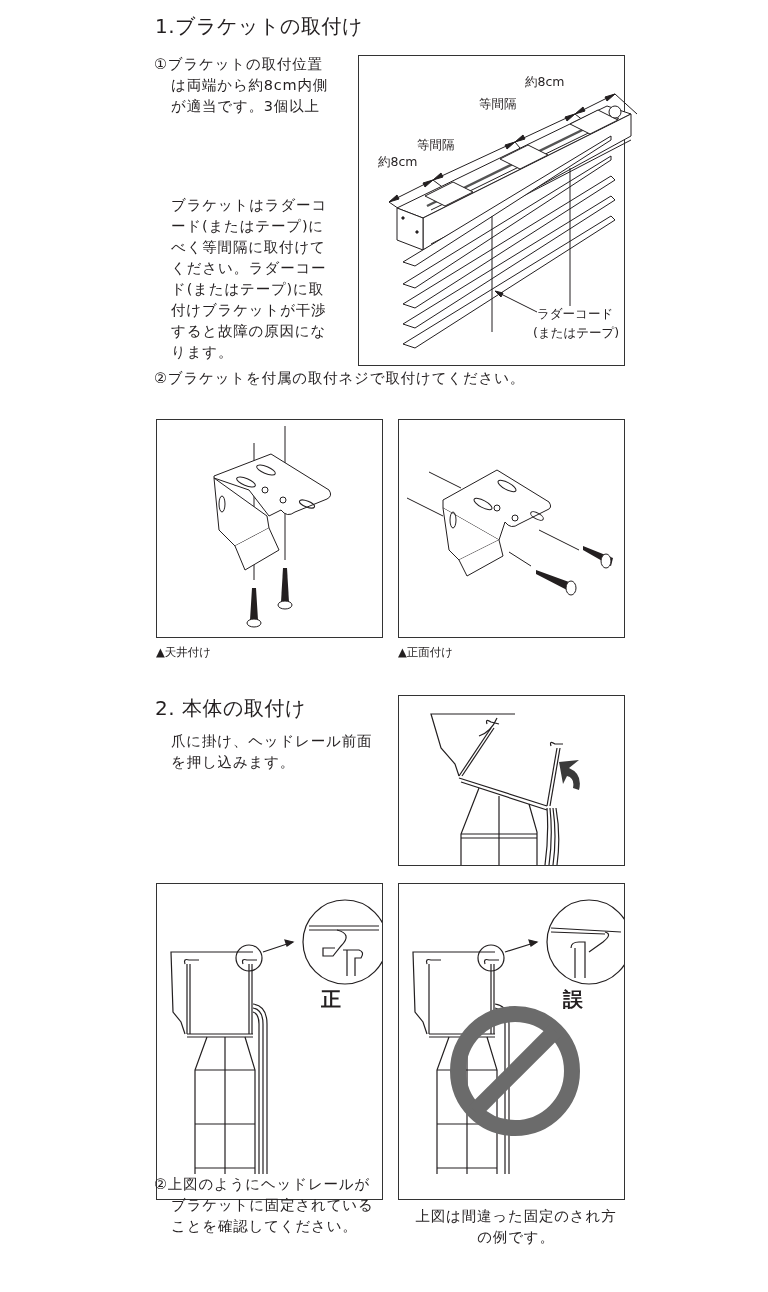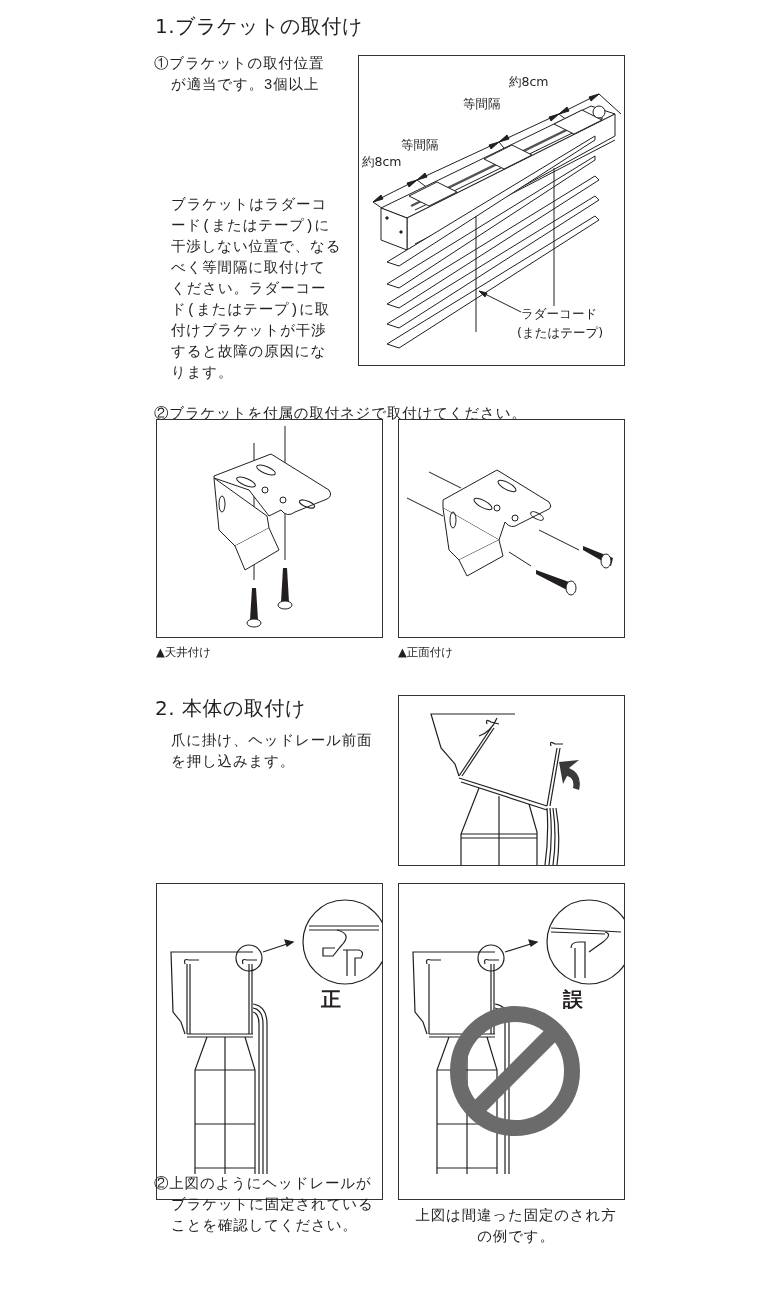--- a/index.html
+++ b/index.html
@@ -2,51 +2,51 @@
 <html><head>
 <meta charset="utf-8">
 <style>
   html, body { margin: 0; padding: 0; background: #ffffff; }
   body {
     width: 768px; height: 1292px; position: relative; overflow: hidden;
     font-family: "DejaVu Sans", "Liberation Sans", sans-serif; color: #231f20;
   }
   .abs { position: absolute; }
   .h1 { font-size: 20px; line-height: 24px; letter-spacing: 0.5px; white-space: nowrap; }
-  .body-text { font-size: 14.5px; line-height: 21px; letter-spacing: 0.8px; font-family: Liberation Mono, monospace; }
+  .body-text { font-size: 14.5px; line-height: 21px; letter-spacing: 0.8px; }
   .body-text .line { display: block; white-space: nowrap; }
   .indent { padding-left: 17px; }
   .box { position: absolute; border: 1.3px solid #333; box-sizing: border-box; background: #fff; }
   .caption { font-size: 11.5px; line-height: 14px; white-space: nowrap; }
   svg { display: block; }
   svg text { font-family: "DejaVu Sans", "Liberation Sans", sans-serif; fill: #231f20; }
 </style>
 </head>
 <body>
 
 <div class="abs h1" style="left:155px; top:14px;text-align:center;">1.ブラケットの取付け</div>
 
 <div class="abs body-text" style="left:154px; top:54px; width:200px;">
   <span class="line"><span>①</span><span>ブラケットの取付位置</span></span>
+  <span class="line indent">は両端から約8cm内側</span>
   <span class="line indent">が適当です。3個以上</span>
 </div>
 
 <div class="abs body-text" style="left:154px; top:185px; width:200px;margin-top:10px;">
   <span class="line indent">ブラケットはラダーコ</span>
   <span class="line indent">ード(またはテープ)に</span>
-  <span class="line indent">干渉しない位置で、なる</span>
   <span class="line indent">べく等間隔に取付けて</span>
   <span class="line indent">ください。ラダーコー</span>
   <span class="line indent">ド(またはテープ)に取</span>
   <span class="line indent">付けブラケットが干渉</span>
   <span class="line indent">すると故障の原因にな</span>
   <span class="line indent">ります。</span>
 </div>
 
-<div class="box" style="left:358px; top:55px; width:267px; height:311px;">
+<div class="box" style="left:358px; top:55px; width:267px; height:311px;padding-left:16px;">
   <svg width="265" height="309" viewBox="0 0 265 309">
     <g fill="none" stroke="#231f20" stroke-width="1">
 
       <line x1="14" y1="146" x2="58" y2="124"></line>
       <line x1="58" y1="124" x2="140" y2="86"></line>
       <line x1="140" y1="86" x2="200" y2="58"></line>
       <line x1="200" y1="58" x2="240" y2="38"></line>
       <line x1="14" y1="146" x2="40" y2="164"></line>
       <line x1="58" y1="124" x2="82" y2="142"></line>
       <line x1="140" y1="86" x2="150" y2="98"></line>
@@ -94,21 +94,21 @@
     </g>
     <text x="150" y="30" font-size="12.5">約8cm</text>
     <text x="104" y="52" font-size="12.5">等間隔</text>
     <text x="42" y="93" font-size="12.5">等間隔</text>
     <text x="3" y="110" font-size="12.5">約8cm</text>
     <text x="162" y="262" font-size="12.5">ラダーコード</text>
     <text x="158" y="281" font-size="12.5">(またはテープ)</text>
   </svg>
 </div>
 
-<div class="abs body-text" style="left:154px; top:368px;margin-top:36px;">②ブラケットを付属の取付ネジで取付けてください。</div>
+<div class="abs body-text" style="left:154px; top:368px;">②ブラケットを付属の取付ネジで取付けてください。</div>
 
 <div class="box" style="left:156px; top:419px; width:227px; height:219px;">
   <svg width="225" height="217" viewBox="0 0 225 217">
     <g fill="none" stroke="#231f20" stroke-width="1">
       <line x1="128" y1="6" x2="128" y2="140"></line>
       <line x1="97" y1="23" x2="97" y2="160"></line>
       <path d="M57,56 L114,34 L172,70 Q176,76 170,79 L138,92 Q130,98 124,90 L112,96 L92,70 L57,58 Z" fill="#fff"></path>
       <path d="M57,58 L62,110 L78,126 L112,108 L110,96 Z" fill="#fff"></path>
       <path d="M78,126 L88,150 L122,130 L112,108" fill="#fff"></path>
       <ellipse cx="109" cy="50" rx="10" ry="3.5" transform="rotate(22 109 50)"></ellipse>

